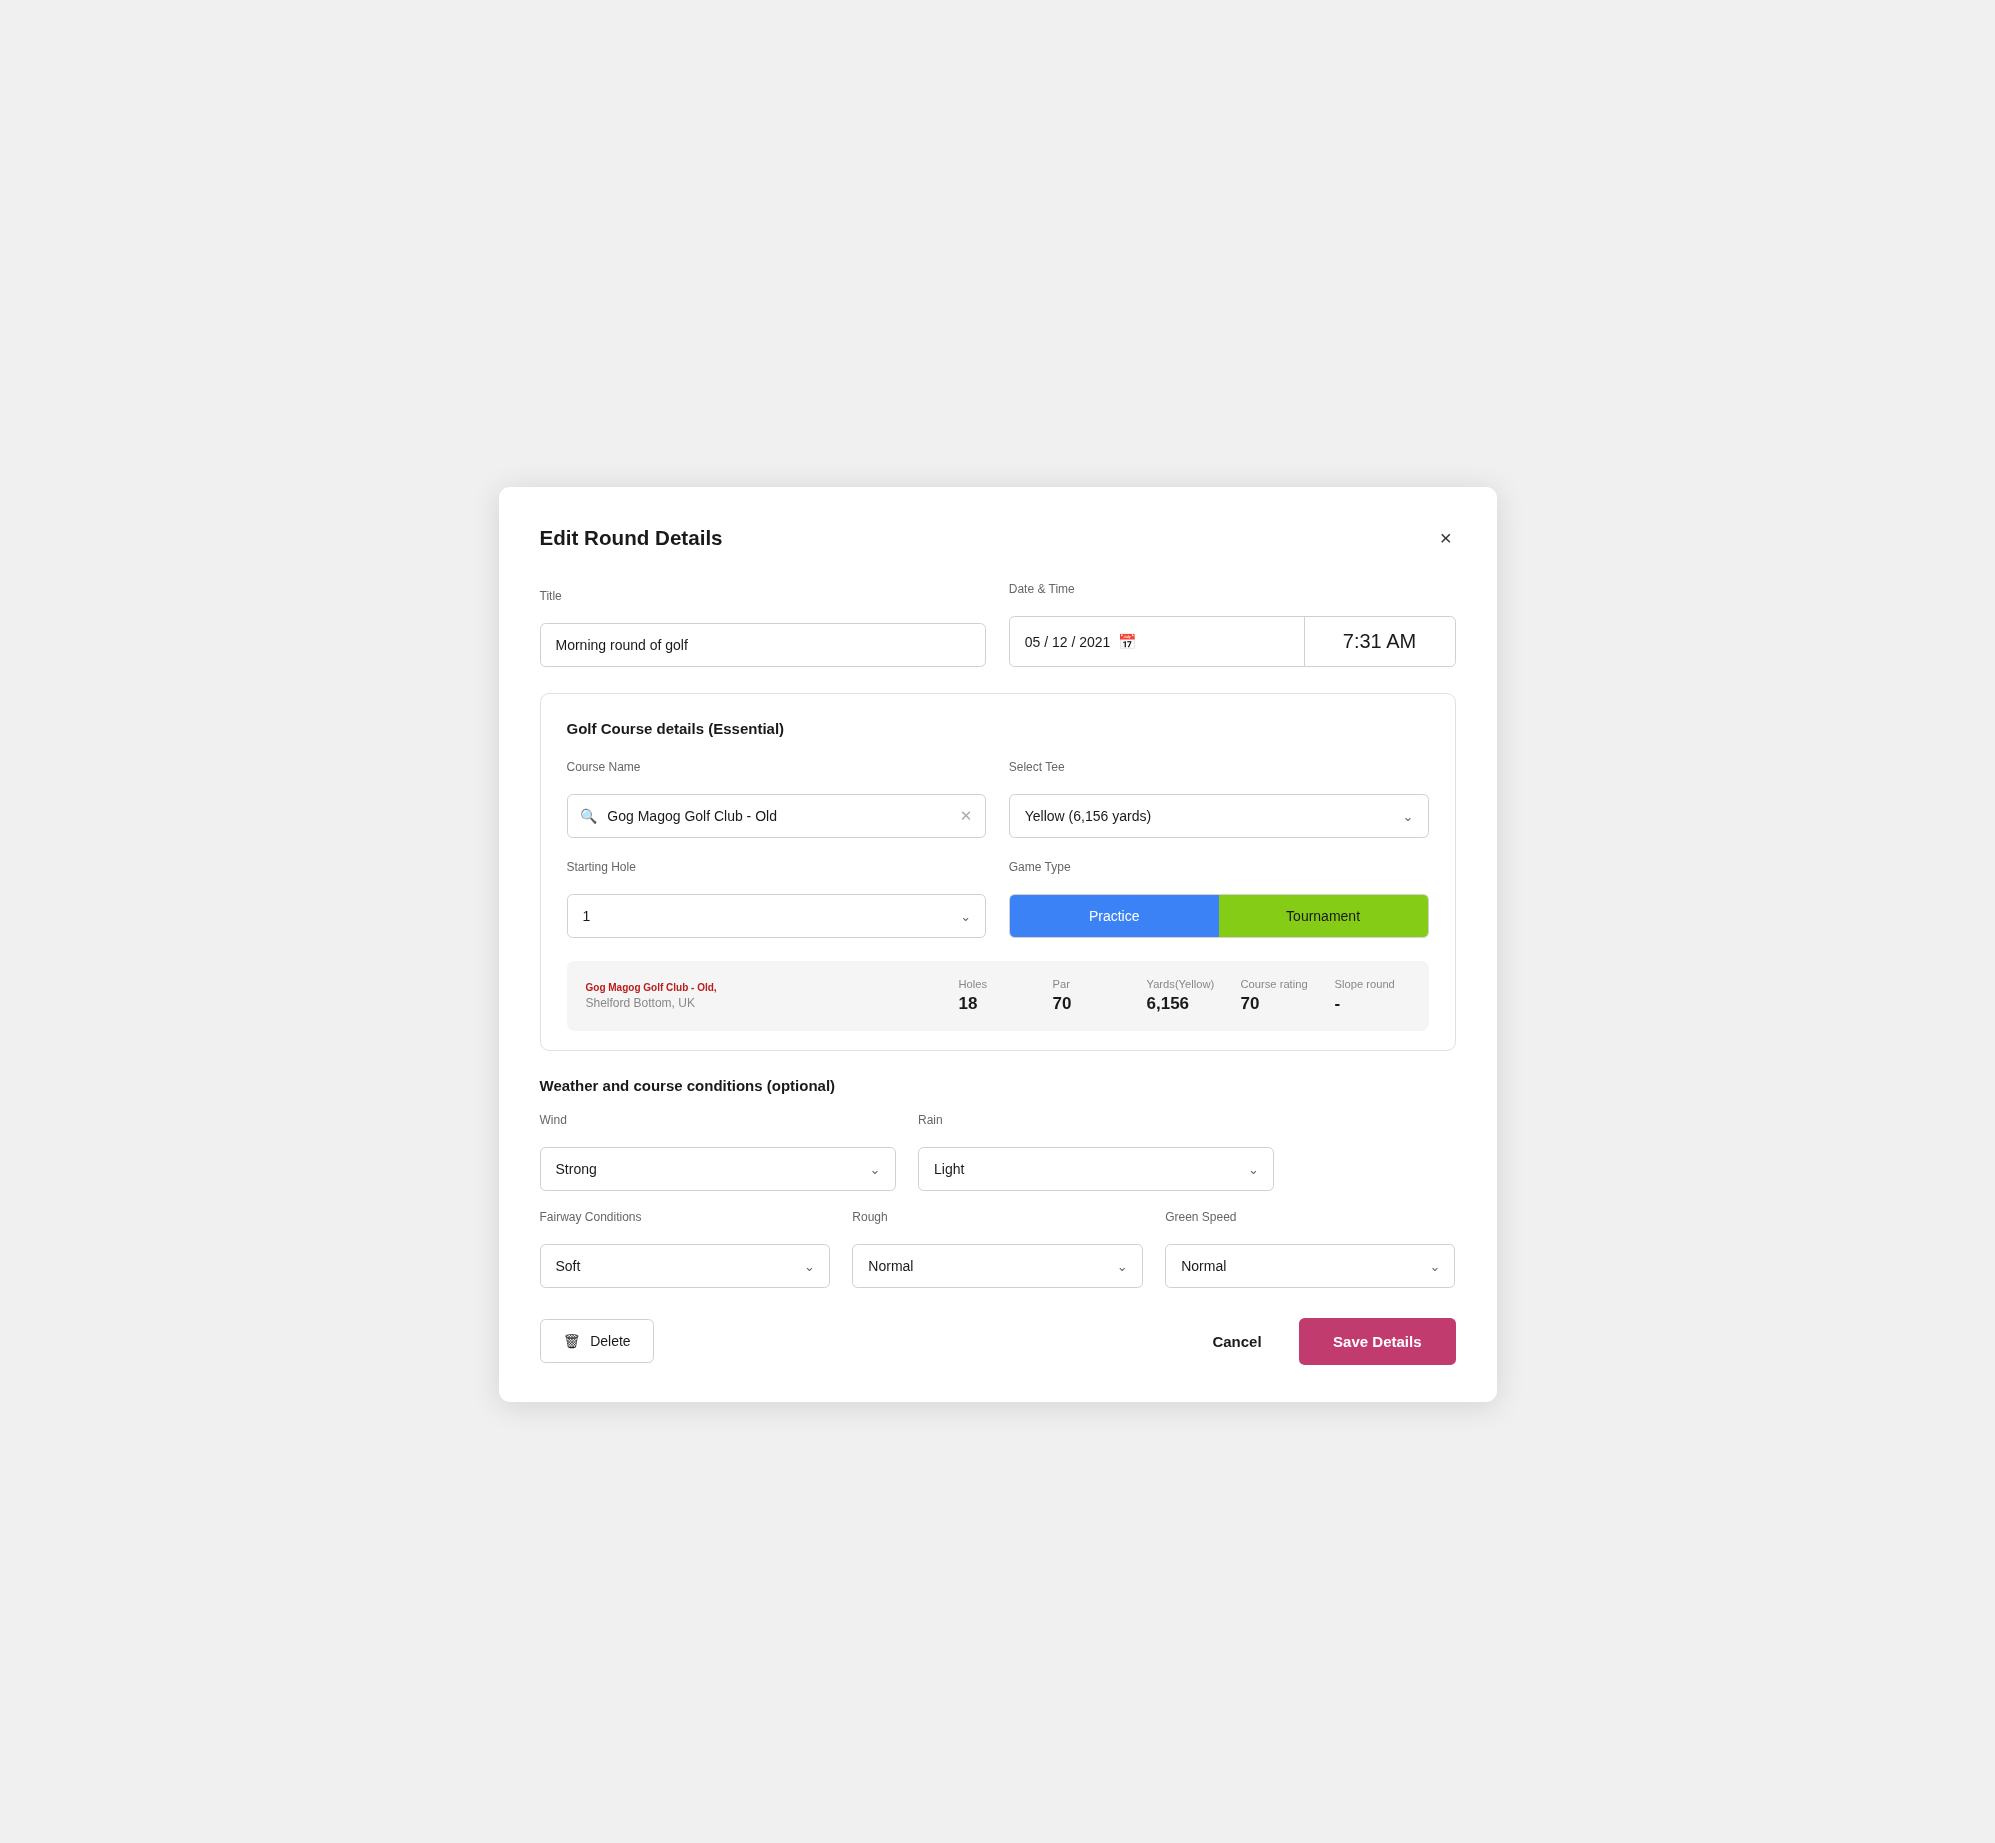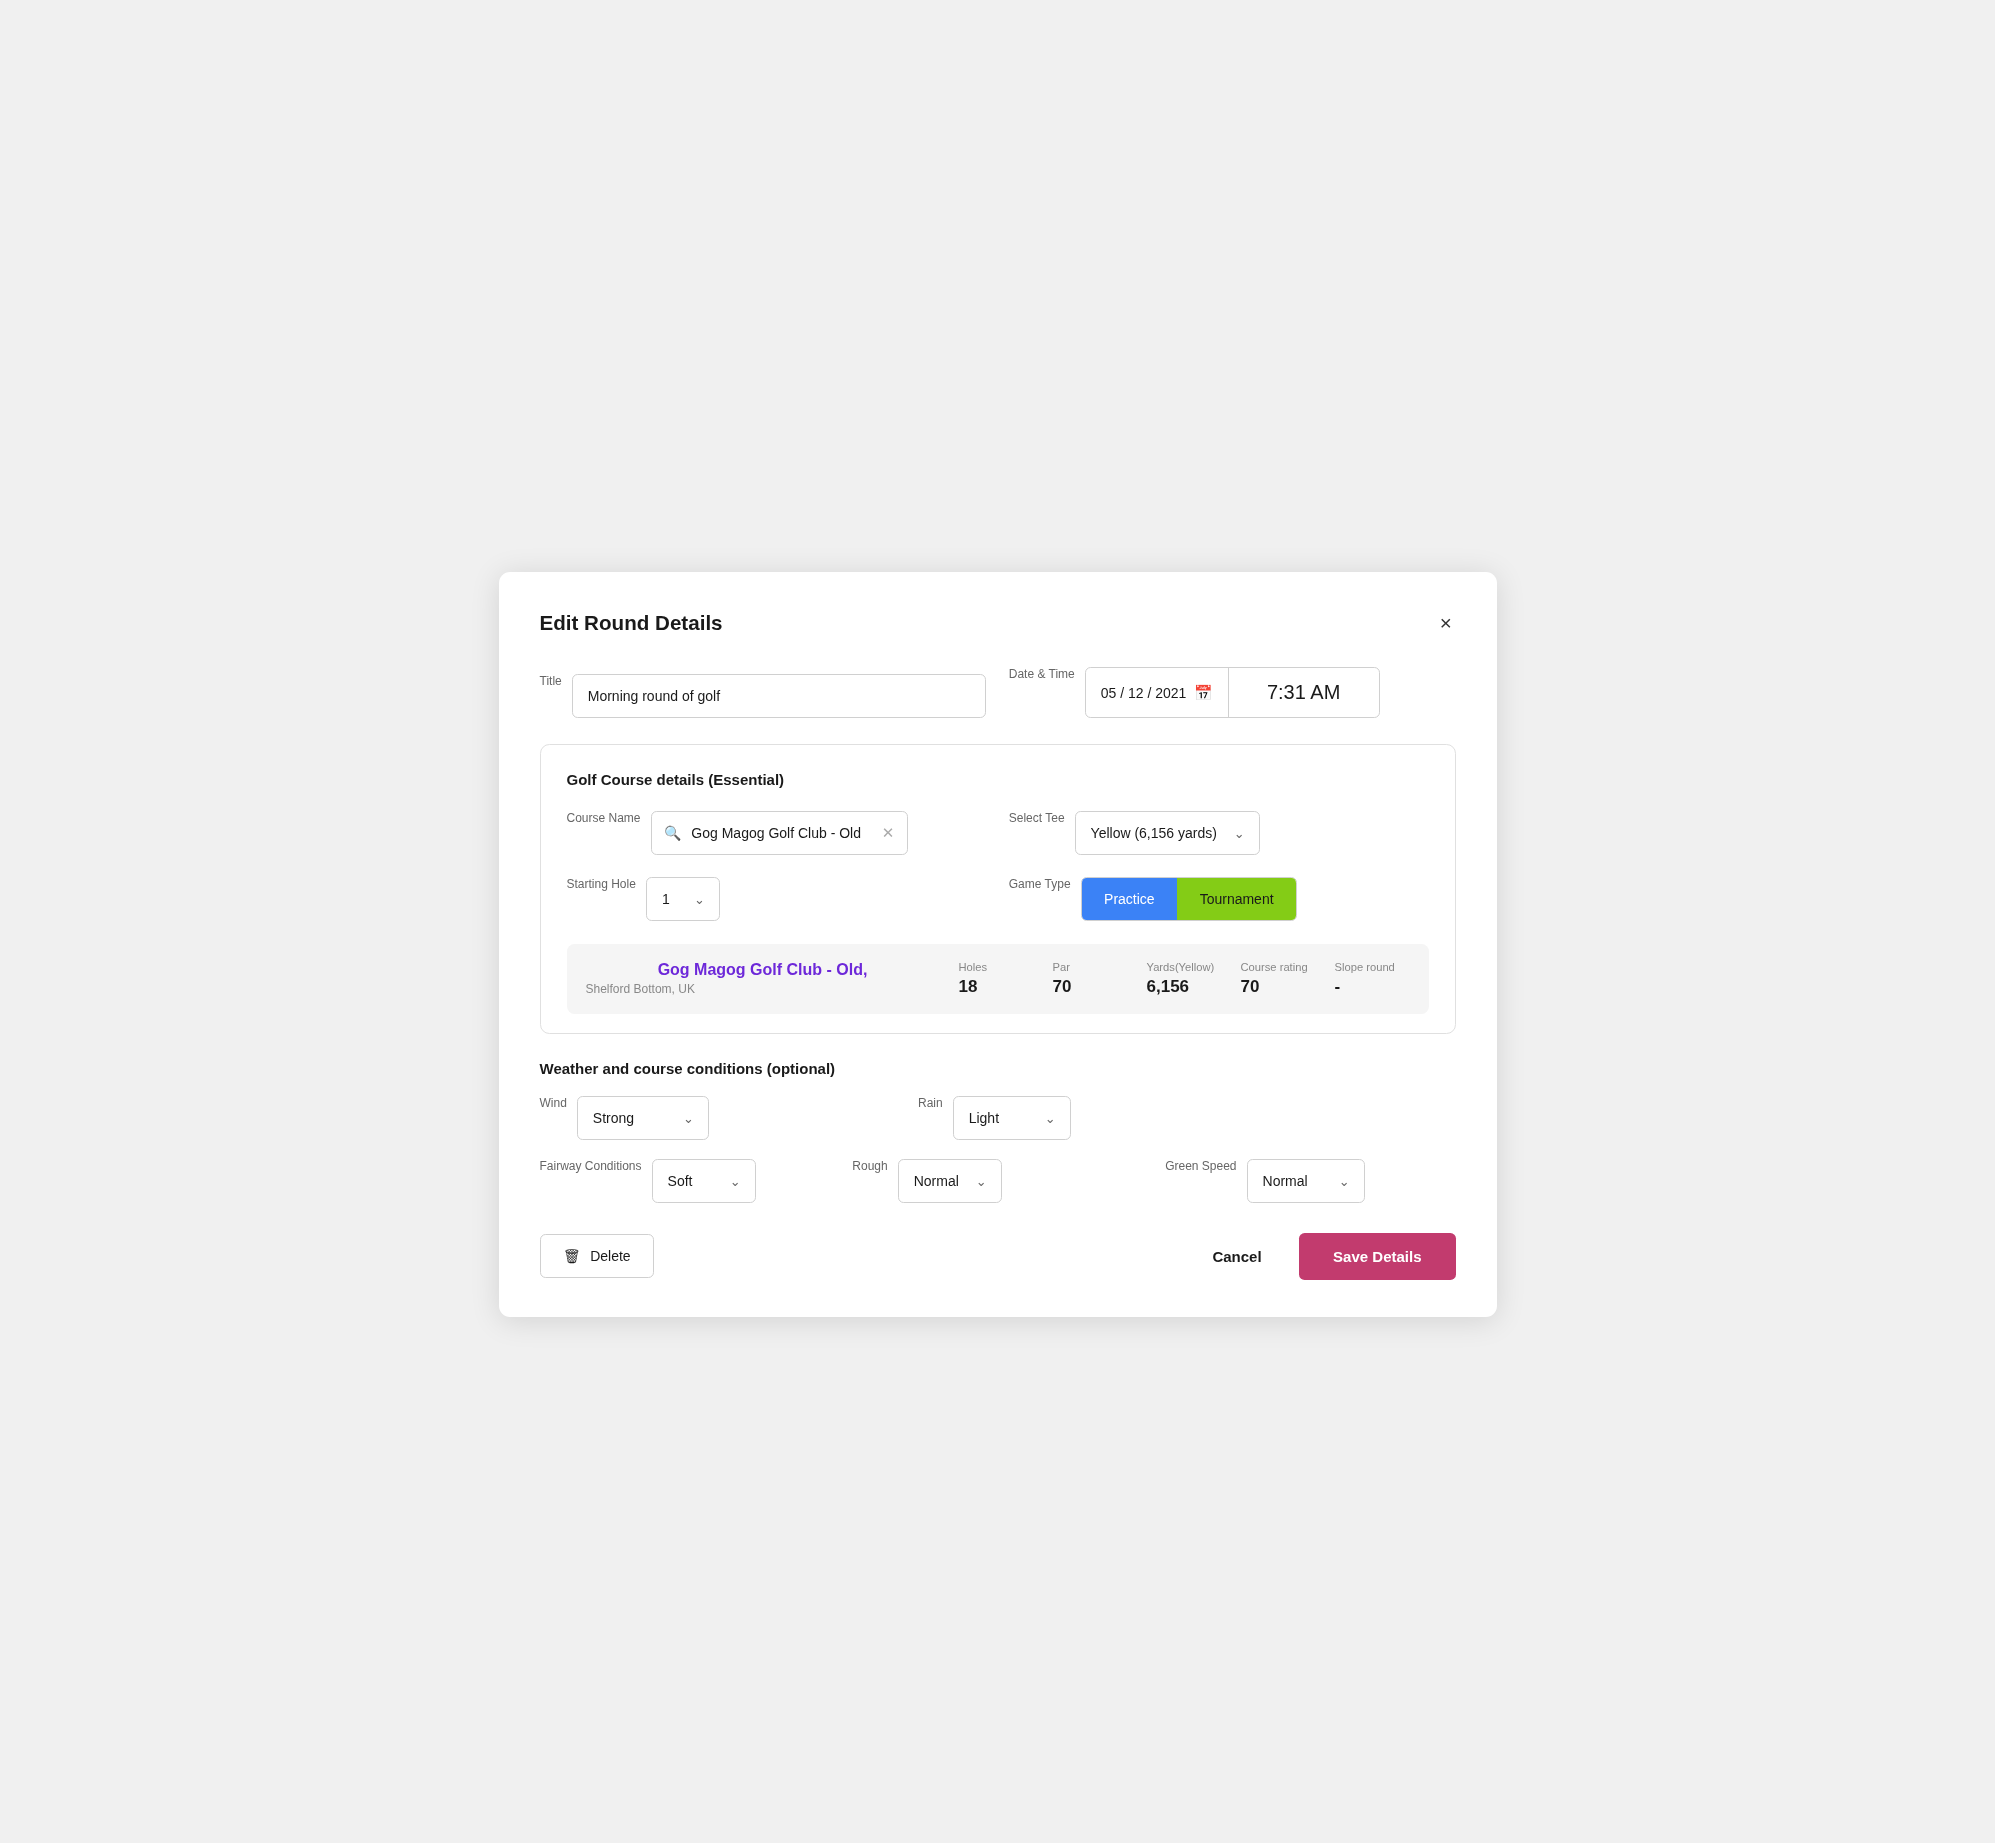--- a/index.html
+++ b/index.html
@@ -42,22 +42,22 @@
     }
     
     .top-row {
       display: flex;
       gap: 22.5px;
       margin-bottom: 26px;
       align-items: flex-end;
     }
     .field-group {
       display: flex;
-      flex-direction: row;
-      gap: 10px;
+      flex-direction: column;
+      gap: 20px;
     }
     .field-group.title-group { flex: 1; }
     .field-group.datetime-group { flex: 1; }
     .field-label {
       font-size: 12px;
       color: #666;
       font-weight: 400;
     }
     .text-input {
       border: 1.4px solid #d0d0d0;
@@ -201,24 +201,23 @@
       border-radius: 7.5px;
       padding: 17px 19px;
       display: flex;
       align-items: center;
       gap: 19px;
     }
     .course-info-name {
       flex: 1;
     }
     .course-info-name .name {
-      font-size: 16px;
+      font-size: 10px;
       font-weight: 700;
-      color: #6d28d9;
-      text-align: center;
+      color: #b91c1c;
     }
     .course-info-name .location {
       font-size: 12px;
       color: #888;
       margin-top: 2.8px;
     }
     .course-stat {
       display: flex;
       flex-direction: column;
       align-items: flex-start;

